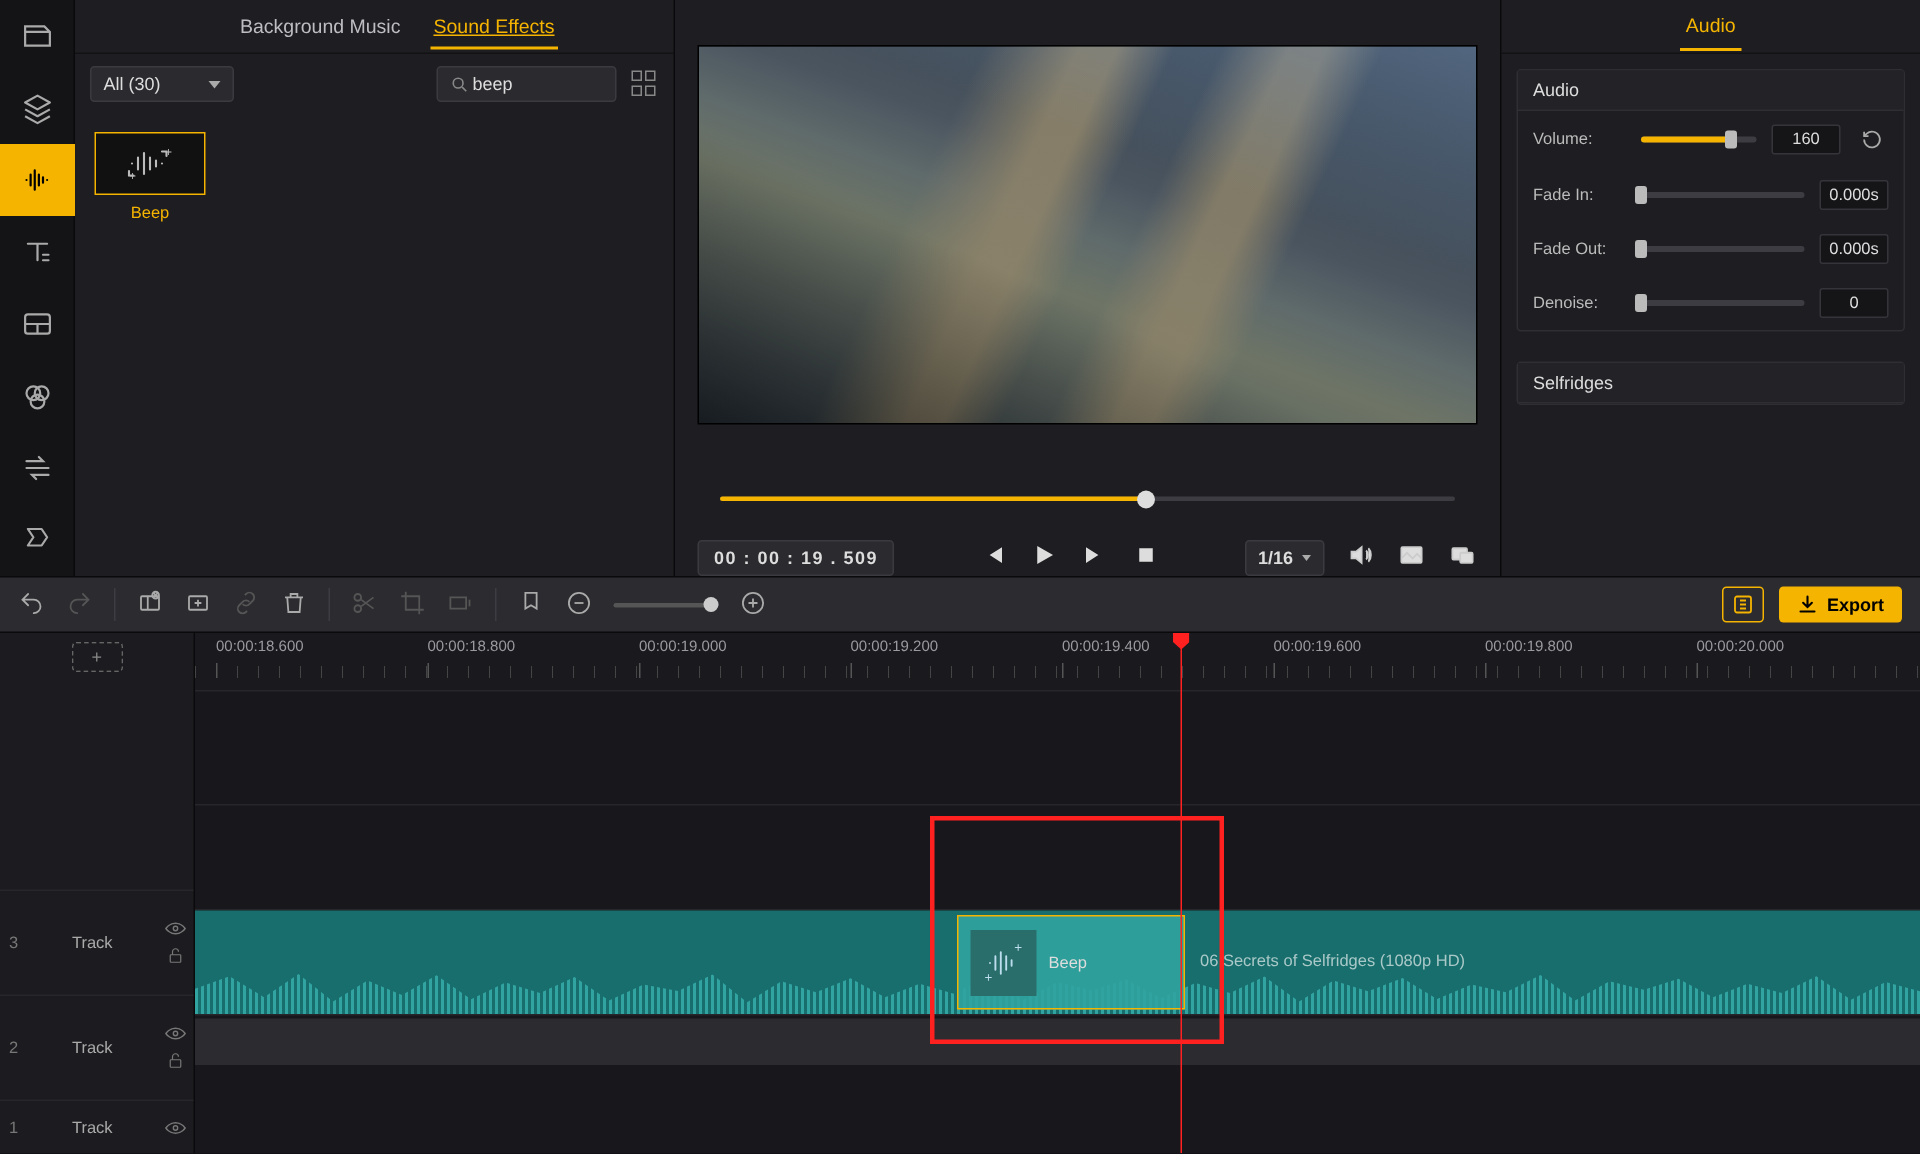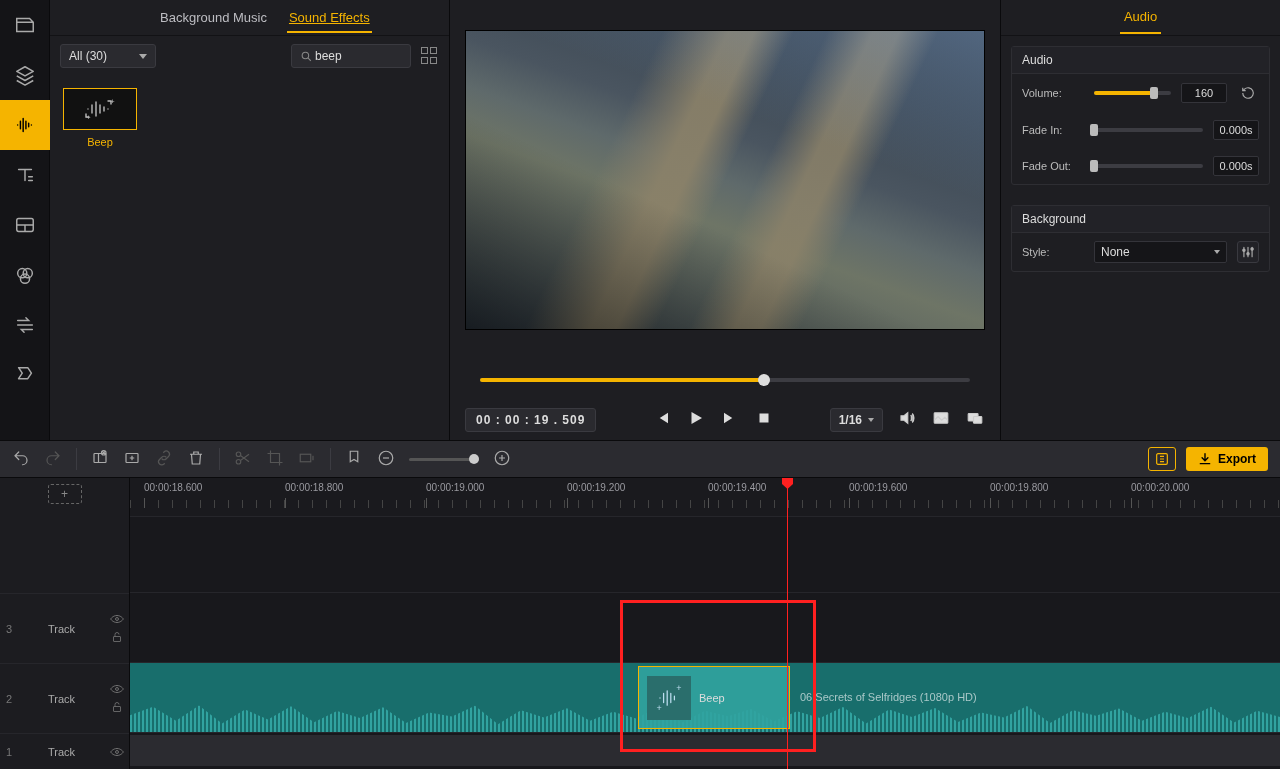--- a/index.html
+++ b/index.html
@@ -12,21 +12,21 @@
     --text:#c8c8cc;
     --muted:#8a8a90;
     --accent:#f5b400;
     --teal:#31a3a0;
     --teal-dark:#186e6c;
     --red:#ff2020;
   }
   *{box-sizing:border-box;}
   html,body{margin:0;padding:0;background:#0f0f12;color:var(--text);font-family:"Segoe UI",Arial,sans-serif;font-size:12px;}
   #app{width:1280px;height:769px;background:var(--bg);display:flex;flex-direction:column;overflow:hidden;}
-  .top{display:flex;height:440px;}
+  .top{display:flex;height:384px;}
   
   .sidebar{width:50px;background:#141417;display:flex;flex-direction:column;border-right:1px solid #0a0a0c;}
   .sidebar .sb{width:50px;height:50px;display:flex;align-items:center;justify-content:center;color:#aaa;}
   .sidebar .sb svg{width:22px;height:22px;stroke:#aaa;fill:none;stroke-width:1.6;}
   .sidebar .sb.active{background:var(--accent);}
   .sidebar .sb.active svg{stroke:#000;}
   
   .browser{width:400px;background:var(--panel-dark);border-right:1px solid #0a0a0c;display:flex;flex-direction:column;}
   .tabs{height:36px;display:flex;align-items:center;padding:0 10px;gap:18px;border-bottom:1px solid #121215;}
   .tabs .tab{color:#bdbdc2;font-size:13px;padding:8px 2px;position:relative;}
@@ -299,38 +299,30 @@
             </div>
           <div class="valbox">0.000s</div>
         </div>
         <div class="row">
           <label>Fade Out:</label>
           <div class="slider gray">
               <div class="sknob" style="left:0%"></div>
             </div>
           <div class="valbox">0.000s</div>
         </div>
+        <div class="row">
+          <label>Denoise:</label>
+          <div class="slider gray">
+              <div class="sknob" style="left:0%"></div>
+            </div>
+          <div class="valbox">0</div>
+        </div>
       </div>
       <div class="group">
-        <div class="group-title">Background</div>
-        <div class="row">
-          <label>Style:</label>
-          <div class="select">
-            <span>None</span>
-            <span class="chev small"></span>
-          </div>
-          <div class="iconbtn">
-              <svg width="14" height="14" viewBox="0 0 24 24" fill="none" stroke="#aaa" stroke-width="2" stroke-linecap="round">
-                <path d="M5 4v16 M12 4v16 M19 4v16"></path>
-                <circle cx="5" cy="9" r="2" fill="#aaa"></circle>
-                <circle cx="12" cy="15" r="2" fill="#aaa"></circle>
-                <circle cx="19" cy="7" r="2" fill="#aaa"></circle>
-              </svg>
-            </div>
-        </div>
+        <div class="group-title">Selfridges</div>
       </div>
     </div>
   </div>
 
   <div class="toolbar">
     <div class="tbtn"><svg viewBox="0 0 24 24">
           <path d="M9 14l-5-5 5-5 M4 9h10a6 6 0 0 1 0 12" stroke-linecap="round"></path>
         </svg></div>
     <div class="tbtn dis"><svg viewBox="0 0 24 24">
           <path d="M15 14l5-5-5-5 M20 9H10a6 6 0 0 0 0 12" stroke-linecap="round"></path>

